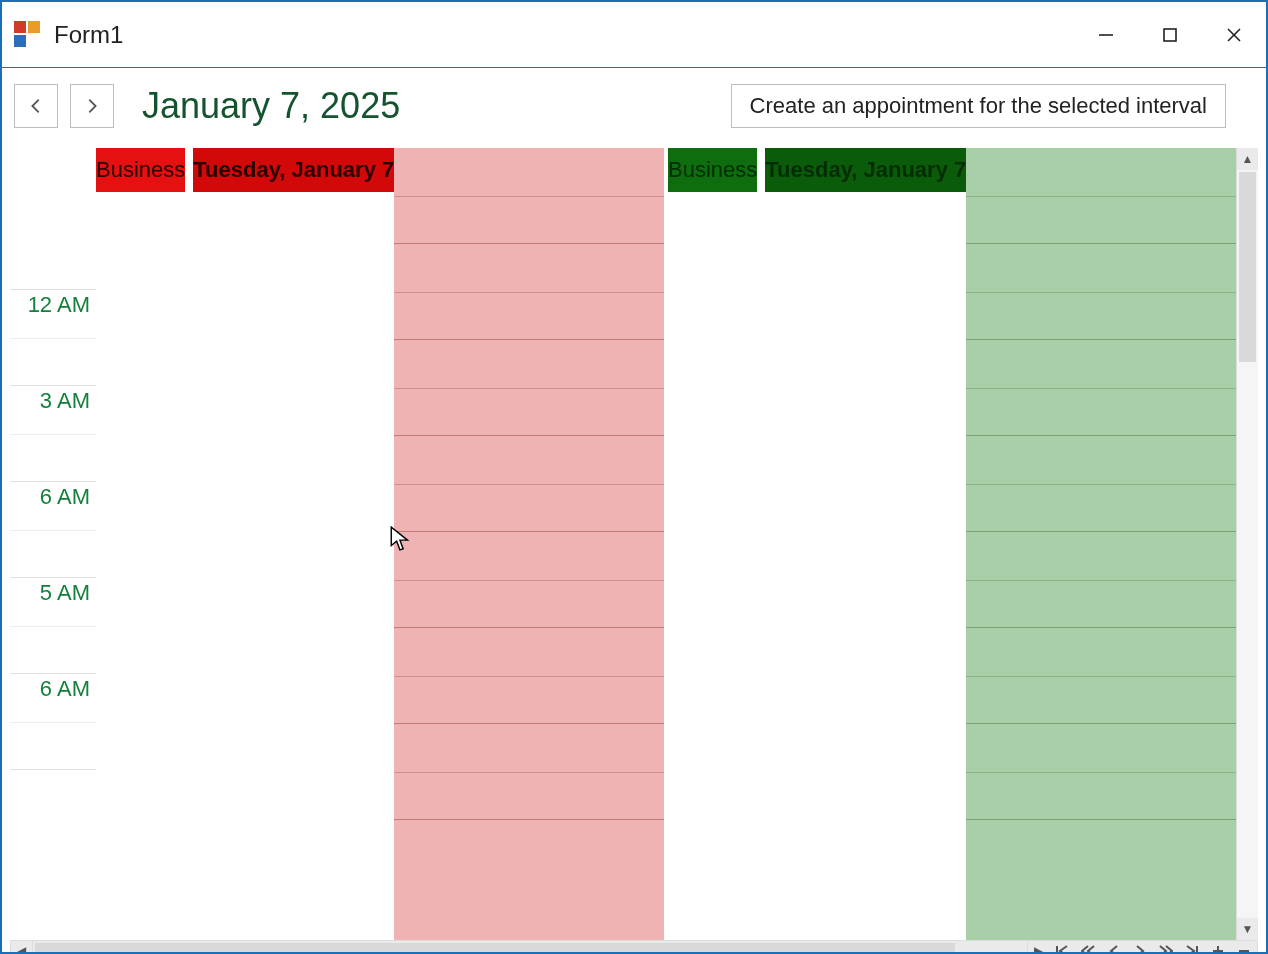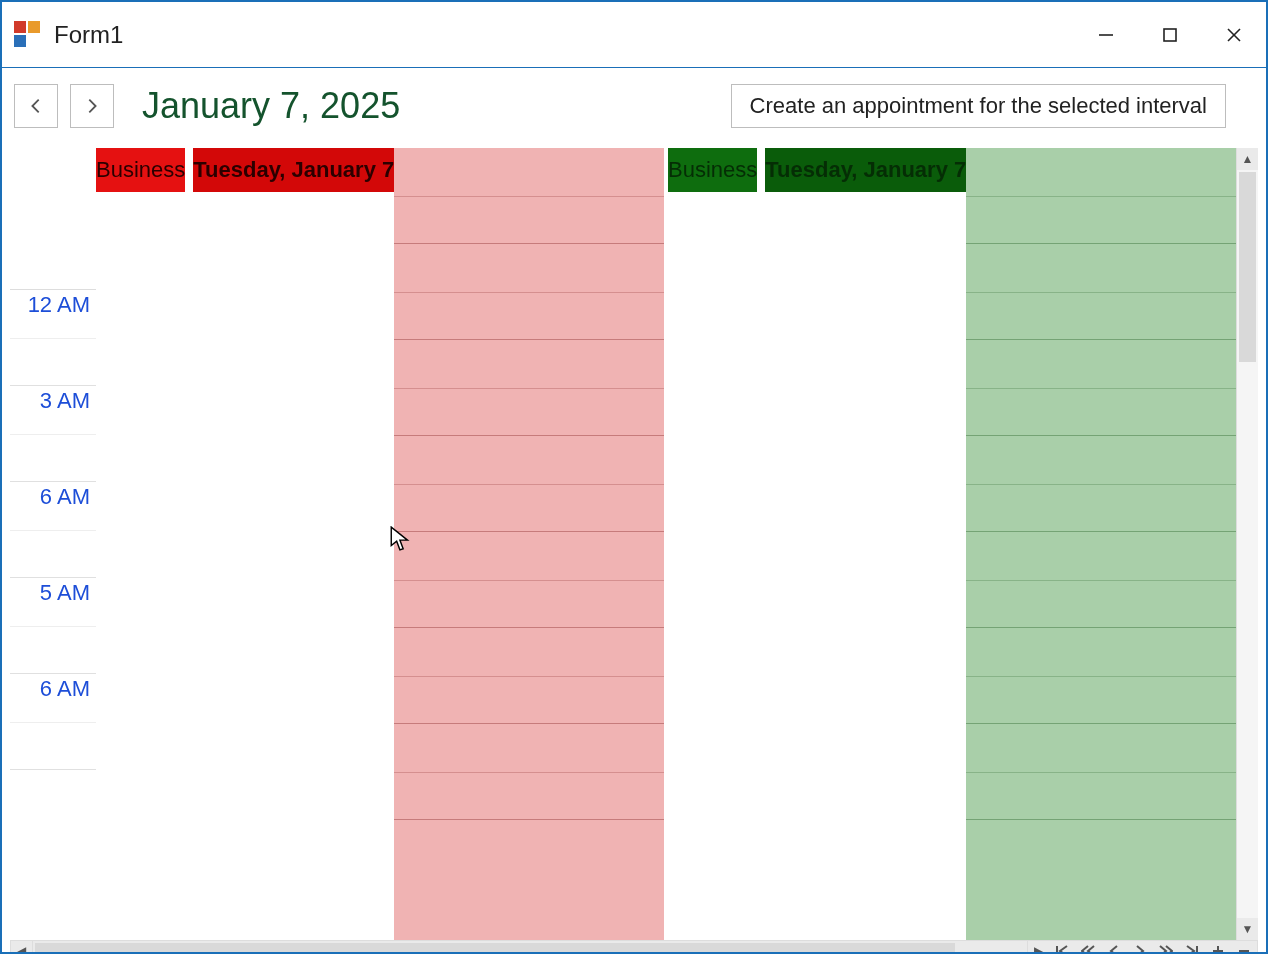--- a/index.html
+++ b/index.html
@@ -94,21 +94,21 @@
     height: 96px;
     border-bottom:1px solid #e0e0e0;
     position:relative;
   }
   .time-slot::after{
     content:"";
     position:absolute; left:0; right:0; top:48px; border-top:1px solid #eee;
   }
   .time-slot .lbl {
     position:absolute; top:2px; right:6px;
-    font-size: 22px; color:#1d4ed8;
+    font-size: 22px; color:#15803d;
   }
 
   .resources {
     flex:1;
     display:flex;
     gap: 4px;
     position:relative;
   }
   .res-col {
     flex:1;

